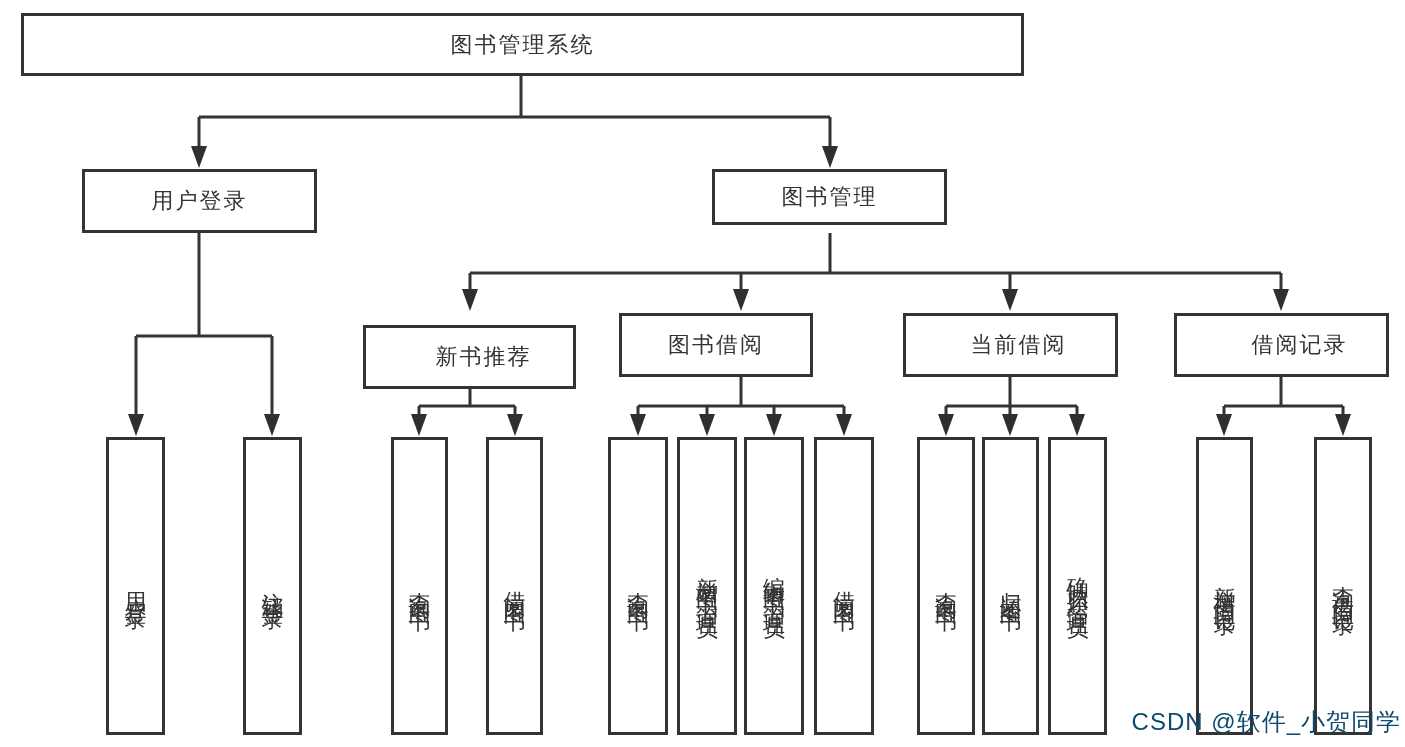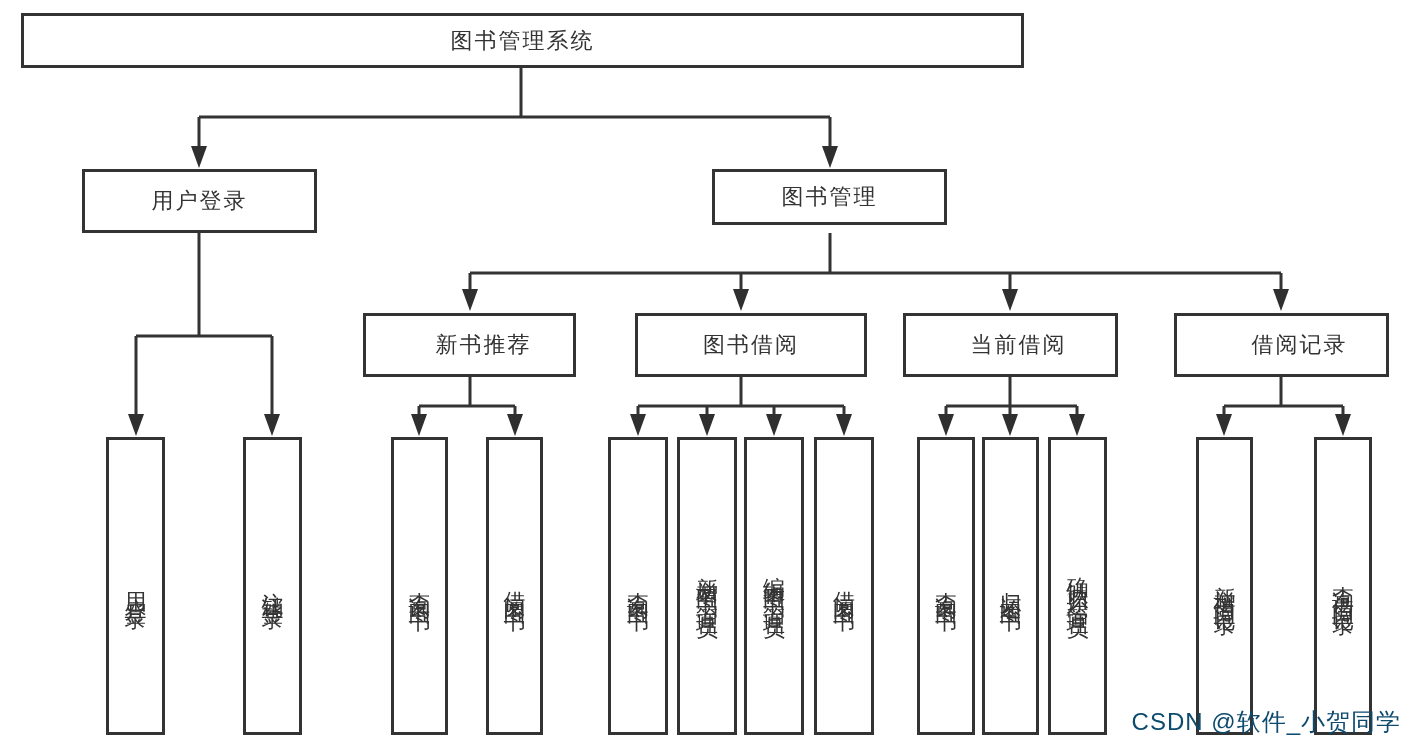--- a/index.html
+++ b/index.html
@@ -98,27 +98,27 @@
     <path d="M1010 377 V406 M946 406 H1077 M946 406 V416 M1010 406 V416 M1077 406 V416"></path>
     <polygon points="938,414 954,414 946,436"></polygon>
     <polygon points="1002,414 1018,414 1010,436"></polygon>
     <polygon points="1069,414 1085,414 1077,436"></polygon>
 
     <path d="M1281 377 V406 M1224 406 H1343 M1224 406 V416 M1343 406 V416"></path>
     <polygon points="1216,414 1232,414 1224,436"></polygon>
     <polygon points="1335,414 1351,414 1343,436"></polygon>
   </svg>
 
-  <div class="box hbox" style="left:21px; top:13px; width:1003px; height:55px;">图书管理系统</div>
+  <div class="box hbox" style="left:21px; top:13px; width:1003px; height:63px;">图书管理系统</div>
 
   <div class="box hbox" style="left:82px; top:169px; width:235px; height:64px;">用户登录</div>
   <div class="box hbox" style="left:712px; top:169px; width:235px; height:56px;">图书管理</div>
 
-  <div class="box hbox" style="left:363px; top:313px; width:213px; height:64px;padding-left:28px;">新书推荐</div>
-  <div class="box hbox" style="left:635px; top:313px; width:232px; height:64px;">图书借阅</div>
+  <div class="box hbox" style="left:363px; top:325px; width:213px; height:64px;padding-left:28px;">新书推荐</div>
+  <div class="box hbox" style="left:619px; top:313px; width:194px; height:64px;">图书借阅</div>
   <div class="box hbox" style="left:903px; top:313px; width:215px; height:64px;padding-left:16px;">当前借阅</div>
   <div class="box hbox" style="left:1174px; top:313px; width:215px; height:64px;padding-left:36px;">借阅记录</div>
 
   <div class="box vbox" style="left:106px; top:437px; width:59px; height:298px;">用户登录</div>
   <div class="box vbox" style="left:243px; top:437px; width:59px; height:298px;">注销登录</div>
 
   <div class="box vbox" style="left:391px; top:437px; width:57px; height:298px;">查询图书</div>
   <div class="box vbox" style="left:486px; top:437px; width:57px; height:298px;">借阅图书</div>
 
   <div class="box vbox" style="left:608px; top:437px; width:60px; height:298px;">查询图书</div>

